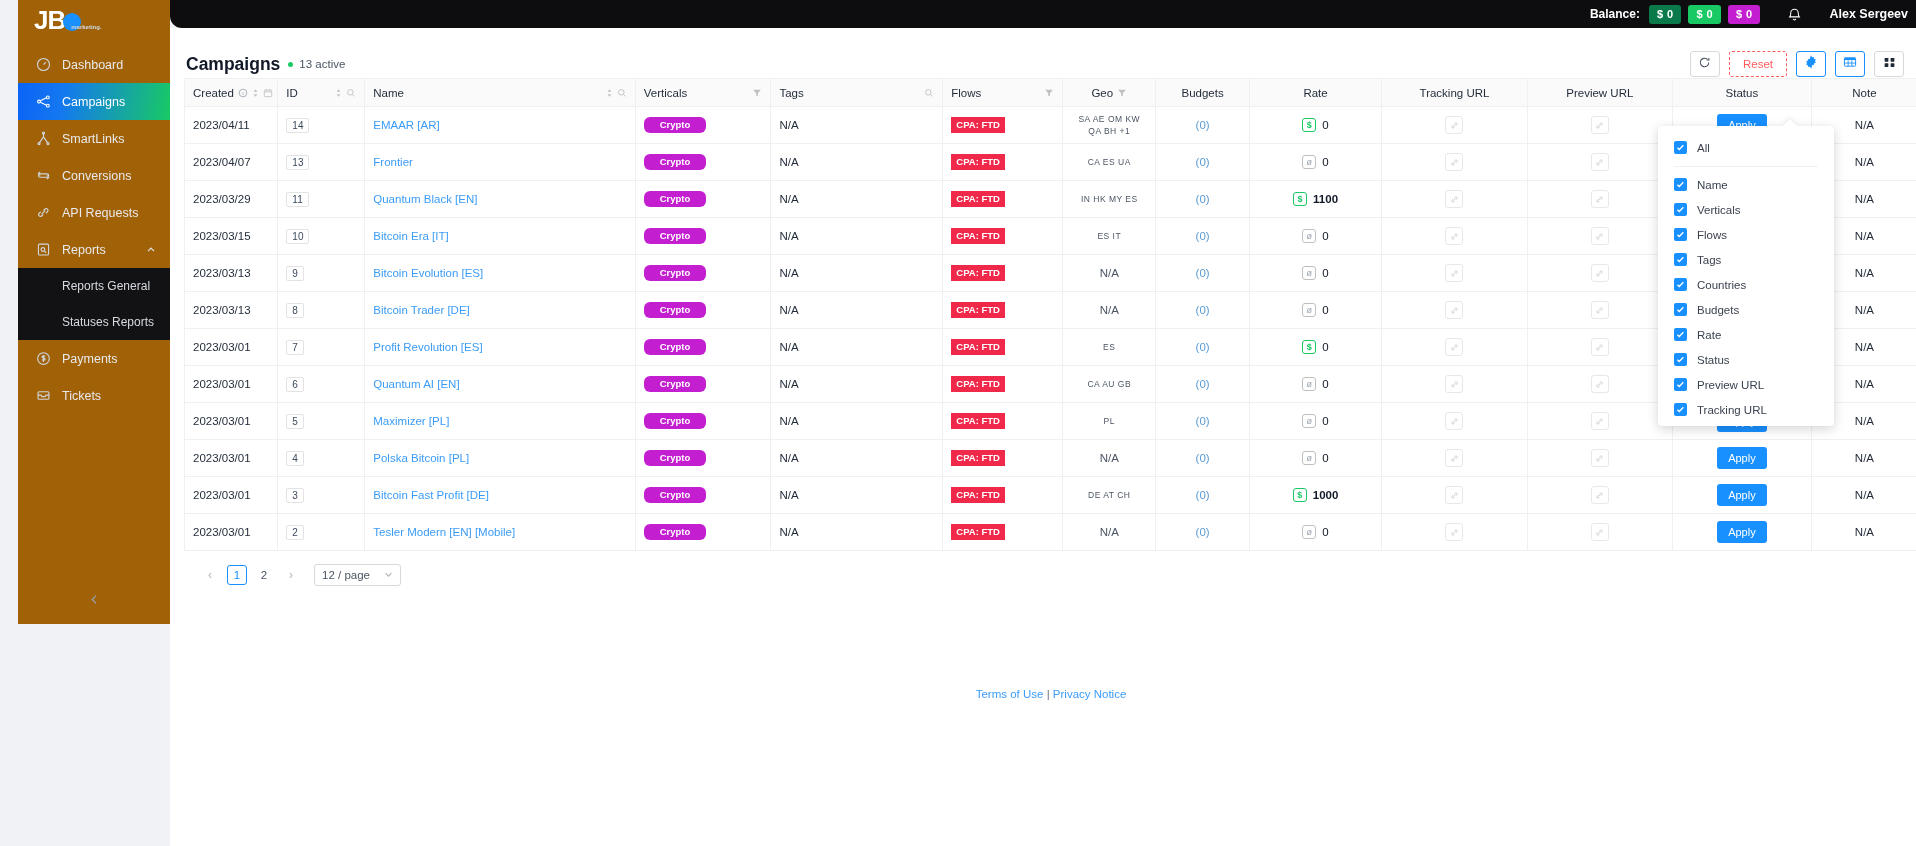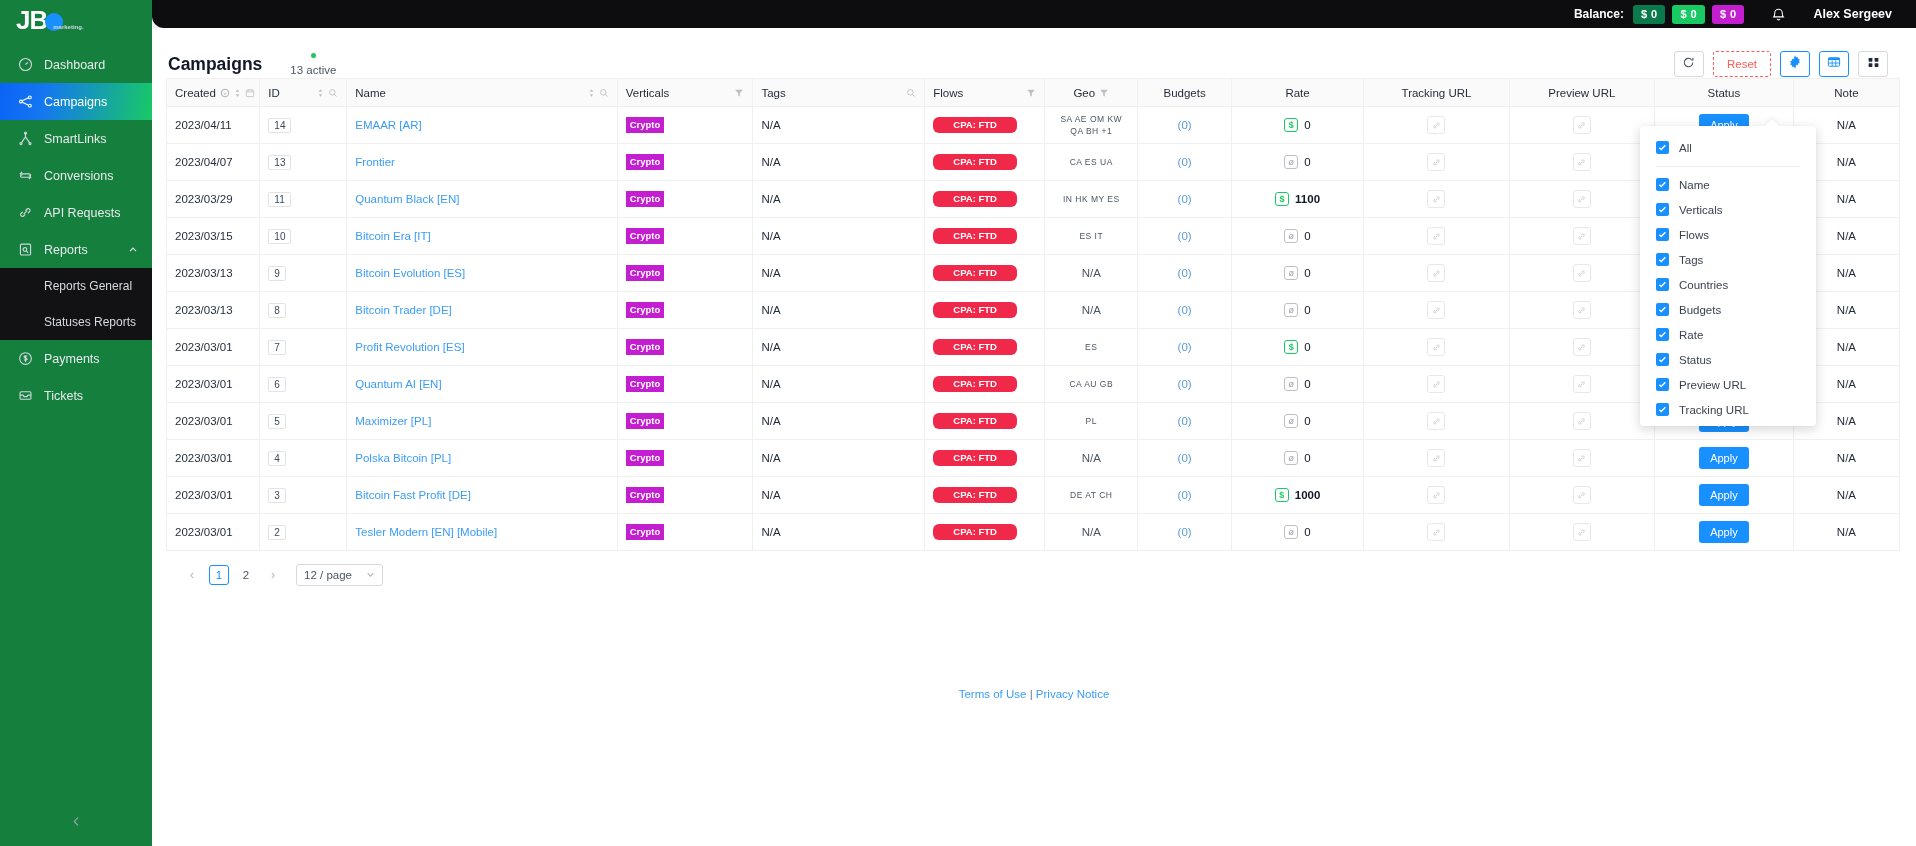--- a/index.html
+++ b/index.html
@@ -6,23 +6,23 @@
   html, body {
     width: 1916px; height: 846px;
     font-family: "Liberation Sans", sans-serif;
     background: #f0f2f5;
     overflow: hidden;
   }
   #app { position: relative; width: 1916px; height: 846px; display: flex; }
 
   
   .sidebar {
-    width: 152px; height: 846px; background: #15803d;
+    width: 152px; height: 624px; background: #a16207;
     flex: 0 0 152px; position: relative; z-index: 30;
-    display: flex; flex-direction: column;
+    display: flex; flex-direction: column; margin-left: 18px;
   }
   .logo-wrap { height: 40px; display: flex; align-items: center; padding-left: 16px; }
   .logo { display: flex; align-items: flex-end; gap: 1px; }
   .logo-j {
     font-family: "Liberation Sans", sans-serif; font-weight: bold;
     font-size: 26px; color: #fff; line-height: 22px; letter-spacing: -1px;
   }
   .logo-dot { width: 18px; height: 18px; border-radius: 50%; background: #1890ff; margin-left: -3px; }
   .logo-sub { font-size: 6px; color: #cfd8e3; margin-left: -11px; margin-bottom: 1px; font-weight: bold; }
 
@@ -60,21 +60,21 @@
     font-size: 11px; font-weight: bold; color: #fff; padding: 2px 8px;
     border-radius: 3px; line-height: 15px; cursor: pointer; letter-spacing: .4px;
   }
   .bell { margin-left: 26px; margin-right: 26px; cursor: pointer; display: flex; align-items: center; }
   .username { font-size: 12.5px; color: #fff; font-weight: bold; cursor: pointer; }
 
   .content { flex: 1; background: #fff; position: relative; overflow: hidden; }
 
   .page-head { display: flex; align-items: center; padding: 22px 28px 0 16px; height: 50px; }
   .page-title { font-size: 17.5px; font-weight: bold; color: #111827; }
-  .active-wrap { display: flex; align-items: center; gap: 6px; margin-left: 28px; flex-direction: column; }
+  .active-wrap { display: flex; align-items: center; gap: 6px; margin-left: 8px; }
   .active-dot { width: 5px; height: 5px; border-radius: 50%; background: #19c964; }
   .active-text { font-size: 11.5px; color: #4b5563; }
   .head-tools { margin-left: auto; display: flex; align-items: center; gap: 9px; }
 
   .tool-btn {
     height: 26px; min-width: 30px; border: 1px solid #d9d9d9; background: #fff;
     border-radius: 3px; display: flex; align-items: center; justify-content: center;
     cursor: pointer; padding: 0 7px;
   }
   .tool-btn.reset { border: 1px dashed #ff5b5b; color: #ff5b5b; font-size: 11.5px; padding: 0 13px; }
@@ -102,25 +102,25 @@
   }
   td.center { text-align: center; }
   .cell-link { color: #3b9cf7; cursor: pointer; }
   .id-badge {
     display: inline-block; border: 1px solid #e3e3e3; border-radius: 2px;
     font-size: 10px; color: #3b4a5c; padding: 1px 5px; min-width: 17px; text-align: center;
     background: #fff; cursor: pointer;
   }
   .tag-crypto {
     display: inline-block; background: #c41ed1; color: #fff; font-size: 9.5px;
-    font-weight: bold; padding: 2px 4px; border-radius: 0; line-height: 12px;
+    font-weight: bold; padding: 2px 16px; border-radius: 6px; line-height: 12px;
   }
   .tag-flow {
     display: inline-block; background: #f0284a; color: #fff; font-size: 9.5px;
-    font-weight: bold; padding: 2px 20px; border-radius: 6px; line-height: 12px;
+    font-weight: bold; padding: 2px 5px; border-radius: 0; line-height: 12px;
   }
   .geo-cell { font-size: 8.5px; color: #4b5563; text-align: center; line-height: 12px; letter-spacing: .5px; }
   .geo-na { font-size: 11.5px; letter-spacing: 0; }
   .budget-link { color: #5b9bd5; cursor: pointer; }
   .rate-cell { display: flex; align-items: center; justify-content: center; gap: 6px; }
   .rate-ico {
     width: 14px; height: 14px; border-radius: 3px; border: 1px solid #bfbfbf;
     display: inline-flex; align-items: center; justify-content: center;
     font-size: 9px; color: #9aa2ad; background: #fff;
   }

